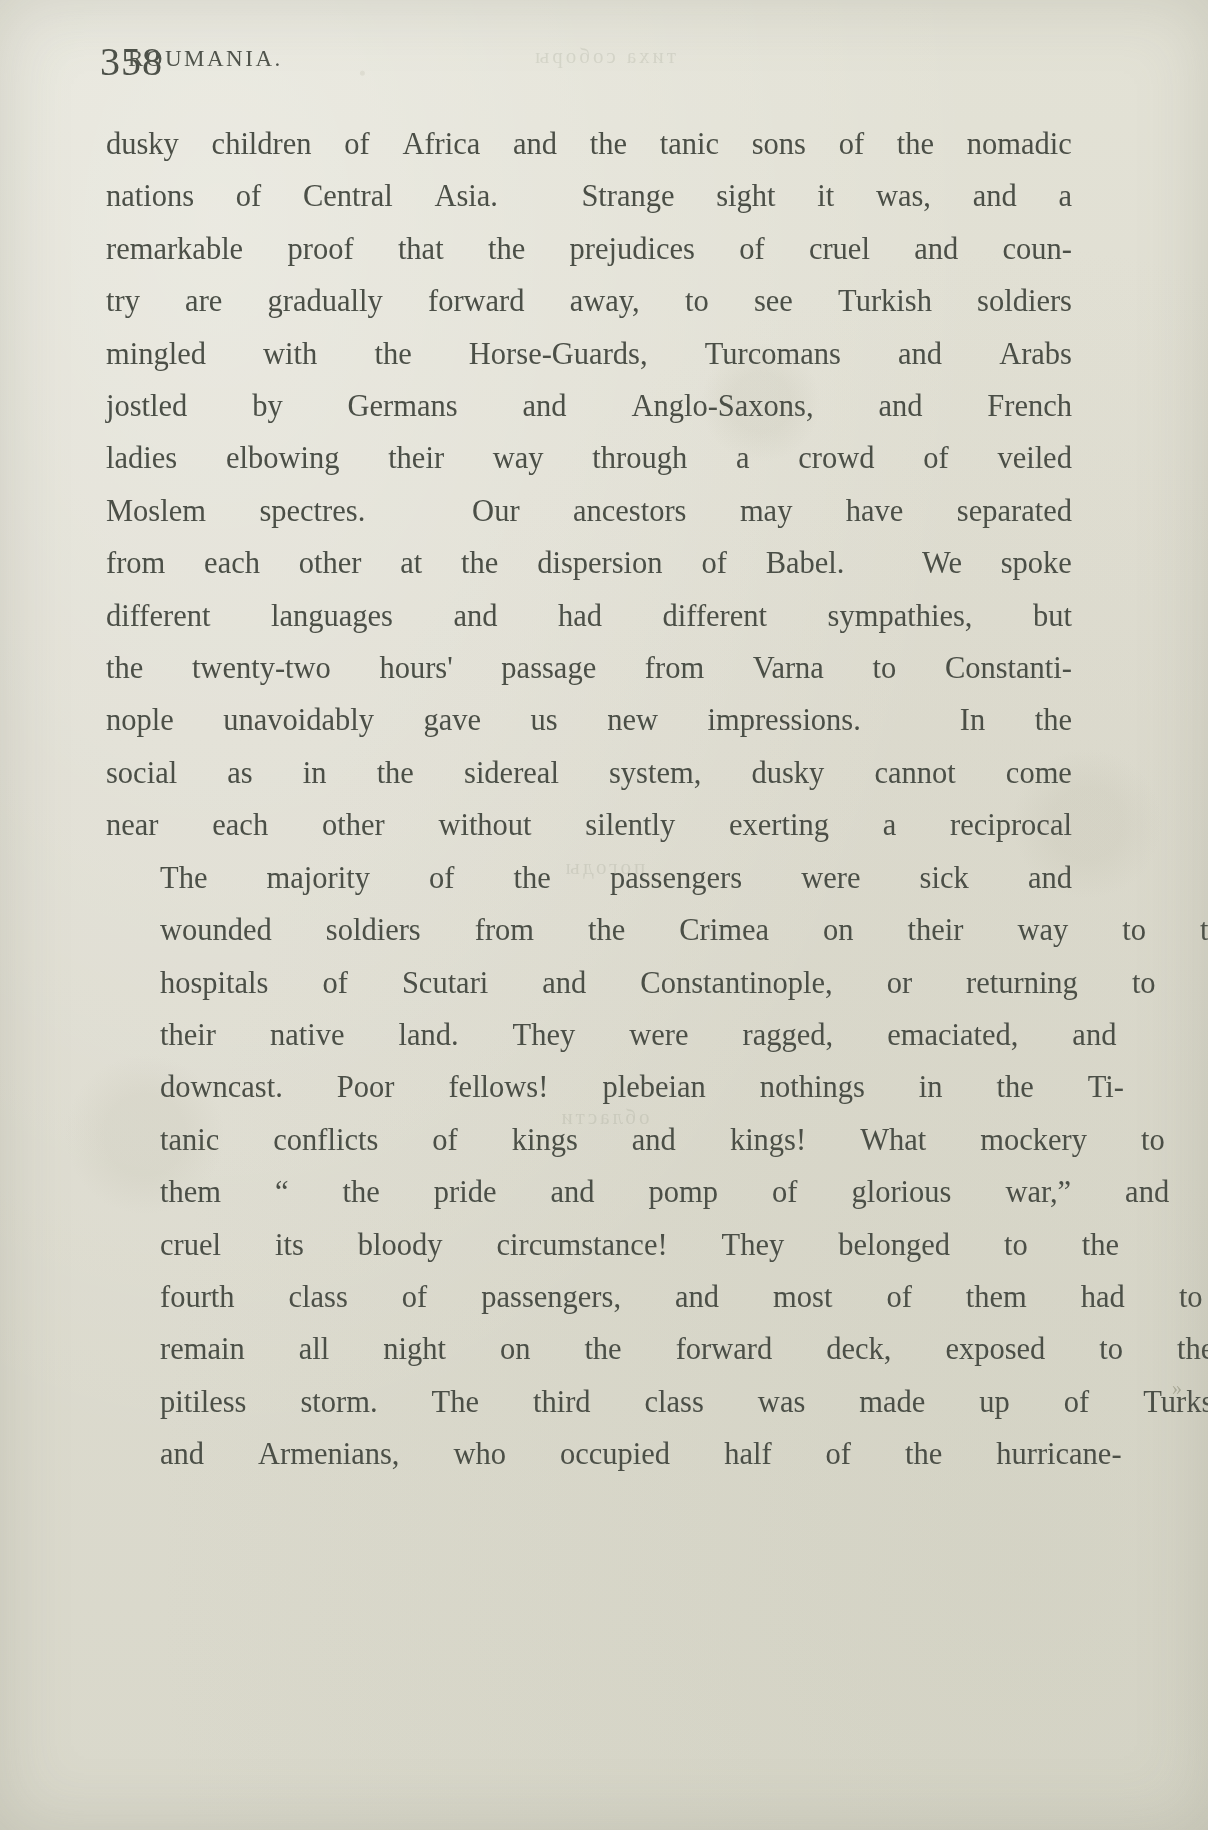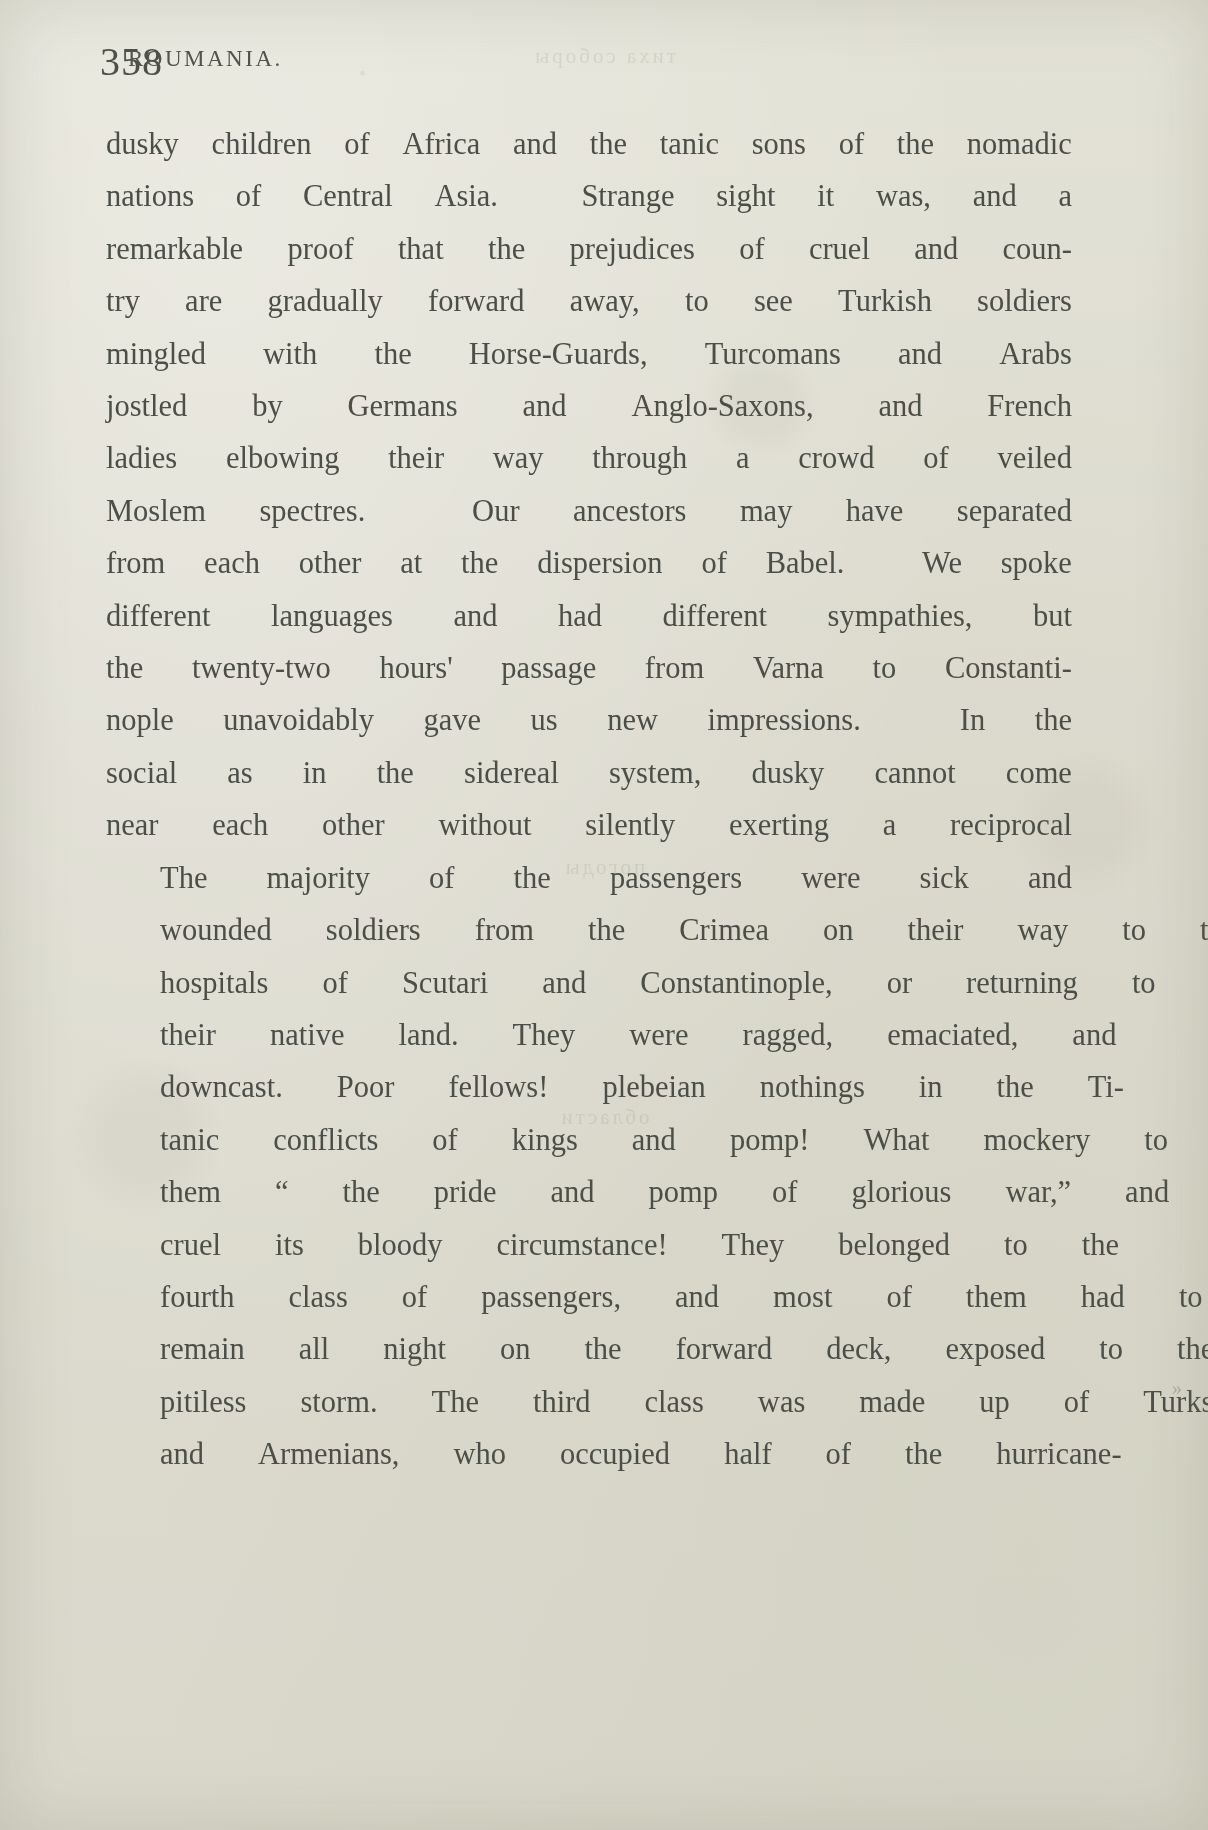--- a/index.html
+++ b/index.html
@@ -347,21 +347,21 @@
           <span>in</span>
           <span>the</span>
           <span>Ti-</span>
         </span>
         <span class="line stretch">
           <span>tanic</span>
           <span>conflicts</span>
           <span>of</span>
           <span>kings</span>
           <span>and</span>
-          <span>pomp!</span>
+          <span>kings!</span>
           <span></span>
           <span>What</span>
           <span>mockery</span>
           <span>to</span>
         </span>
         <span class="line stretch">
           <span>them</span>
           <span>“</span>
           <span>the</span>
           <span>pride</span>

